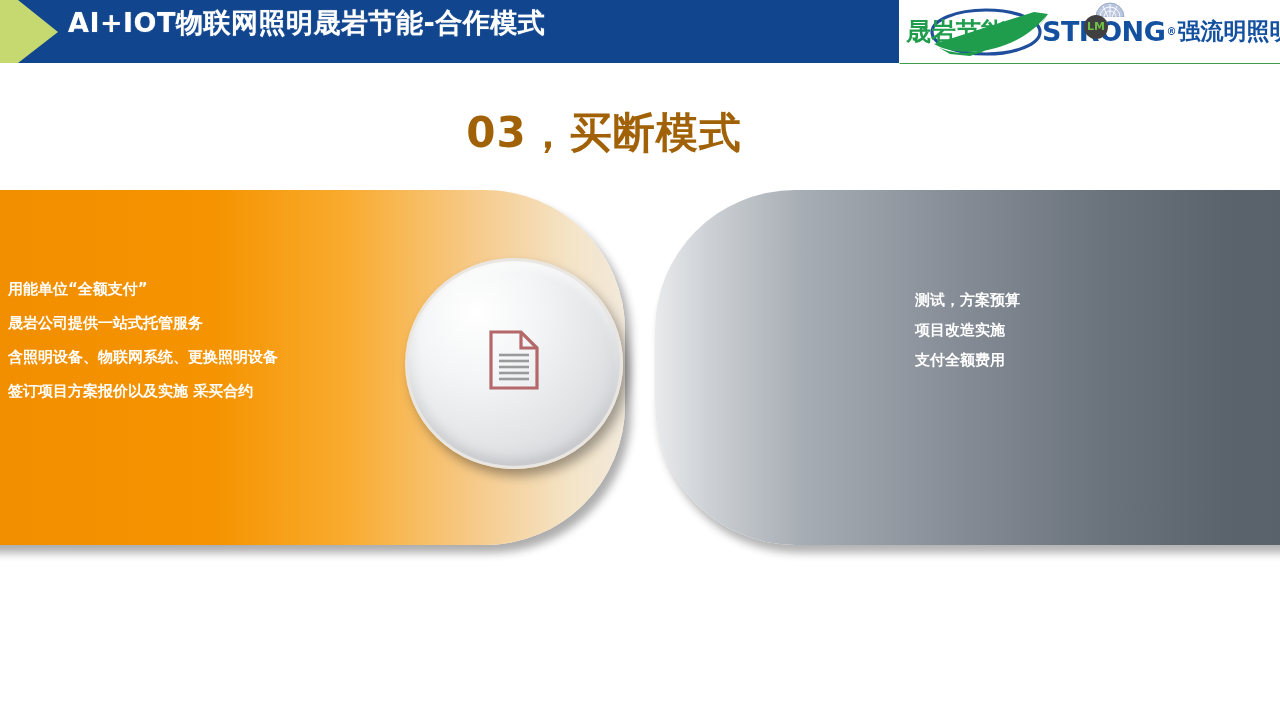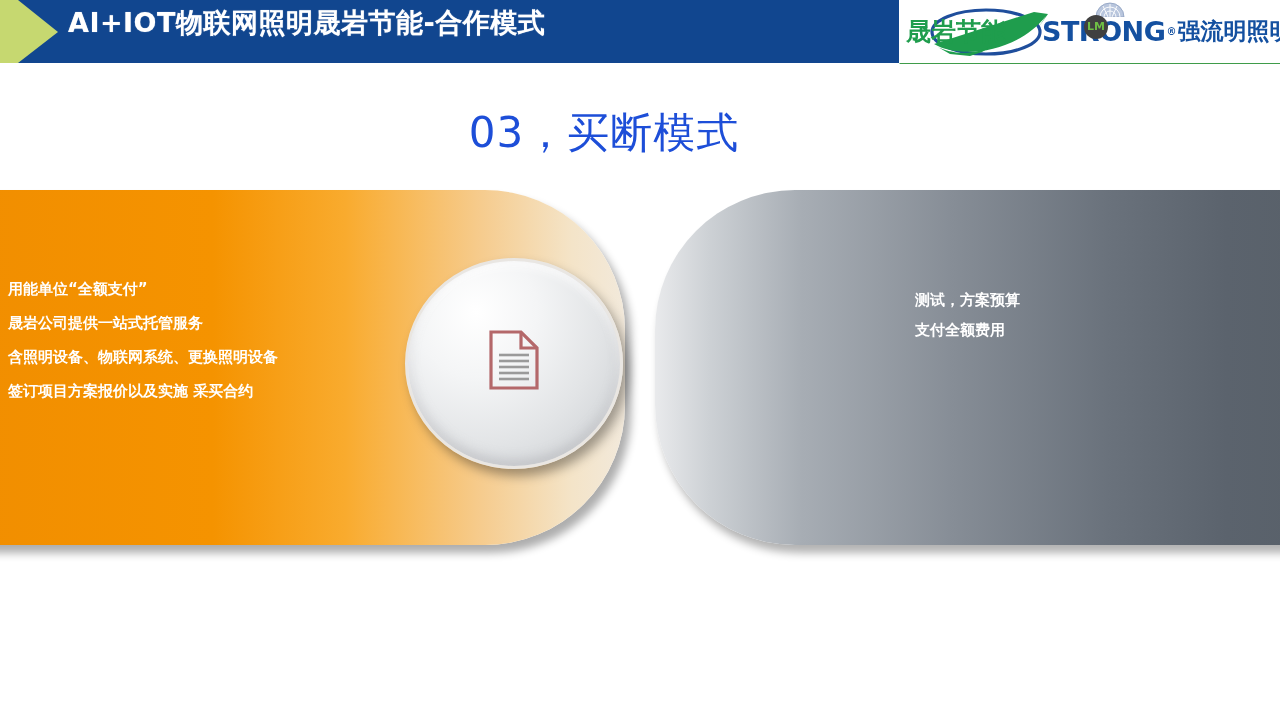--- a/index.html
+++ b/index.html
@@ -83,21 +83,21 @@
   #logo-cn{
     font-size:23px;font-weight:bold;color:#1450a0;white-space:nowrap;
     font-family:"DejaVu Sans","Liberation Sans",sans-serif;
     margin-left:1px;
   }
 
   
   #slide-title{
     position:absolute;left:0;top:105px;width:1208px;
     text-align:center;
-    font-size:42px;font-weight:normal;color:#1d4ed8;
+    font-size:42px;font-weight:bold;color:#a16207;
     letter-spacing:1px;
     font-family:"DejaVu Sans","Liberation Sans",sans-serif;
   }
 
   
   #stage{position:absolute;left:0;top:0;width:1280px;height:720px;}
 
   .panel{position:absolute;}
 
   #panel-left{
@@ -210,20 +210,21 @@
 
   <div class="panel-text" id="left-text">
     <div>用能单位“全额支付”</div>
     <div>晟岩公司提供一站式托管服务</div>
     <div>含照明设备、物联网系统、更换照明设备</div>
     <div>签订项目方案报价以及实施  采买合约</div>
   </div>
 
   <div class="panel-text" id="right-text">
     <div>测试，方案预算</div>
+    <div> 项目改造实施</div>
     <div>支付全额费用</div>
   </div>
 
   <div class="bubble" id="bubble-left">
     <div class="bubble-icon">
       <svg width="54" height="62" viewBox="0 0 54 62">
         <path d="M4 3 H34 L50 19 V59 H4 Z" fill="none" stroke="#b4686a" stroke-width="3.2" stroke-linejoin="miter"></path>
         <path d="M34 3 V19 H50" fill="none" stroke="#b4686a" stroke-width="3.2"></path>
         <g stroke="#9a9a9a" stroke-width="2.6">
           <line x1="12" y1="26" x2="42" y2="26"></line>

